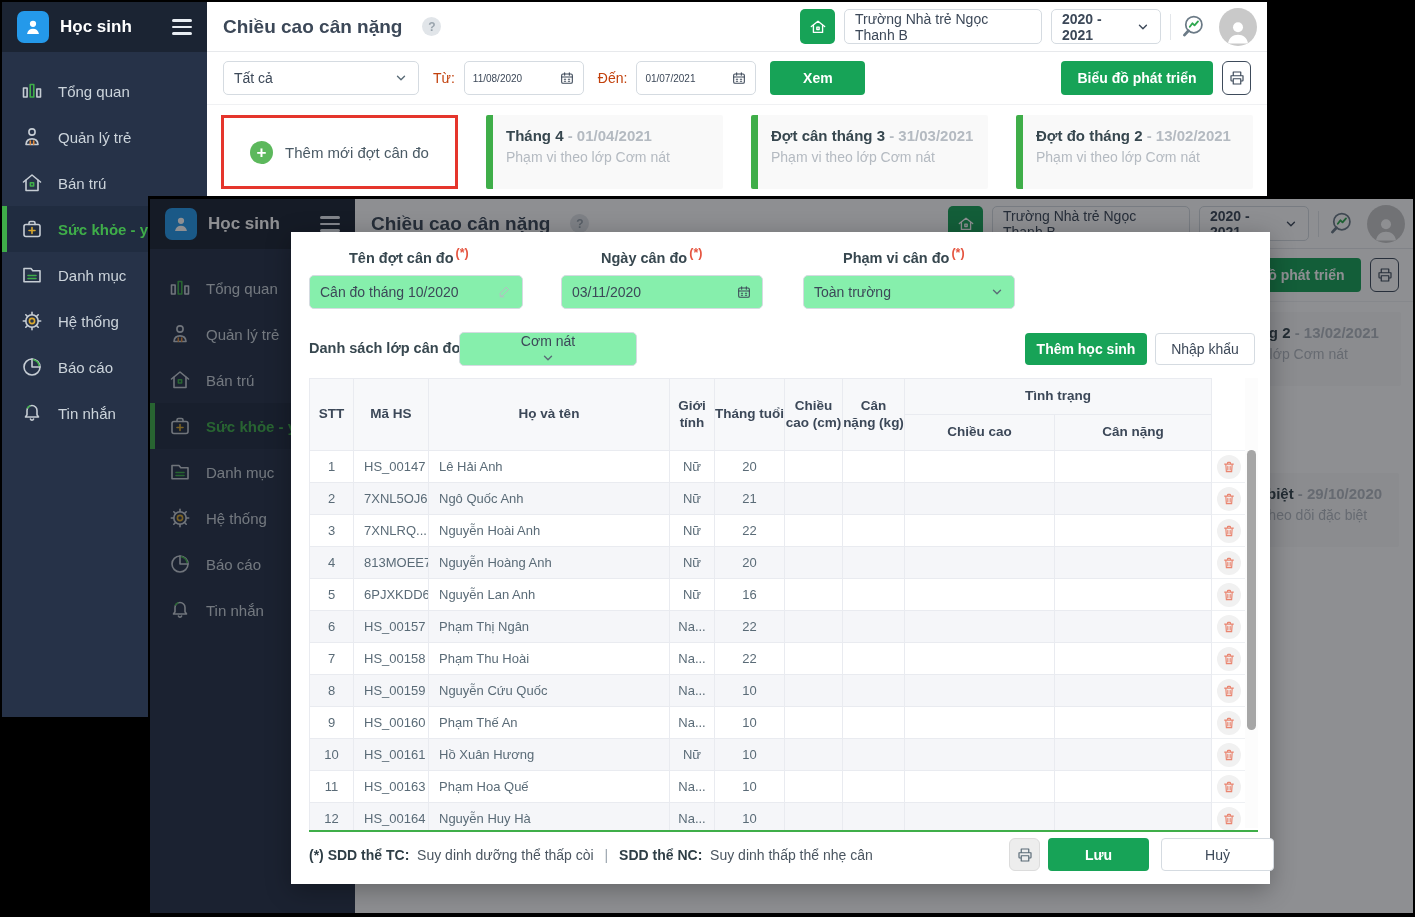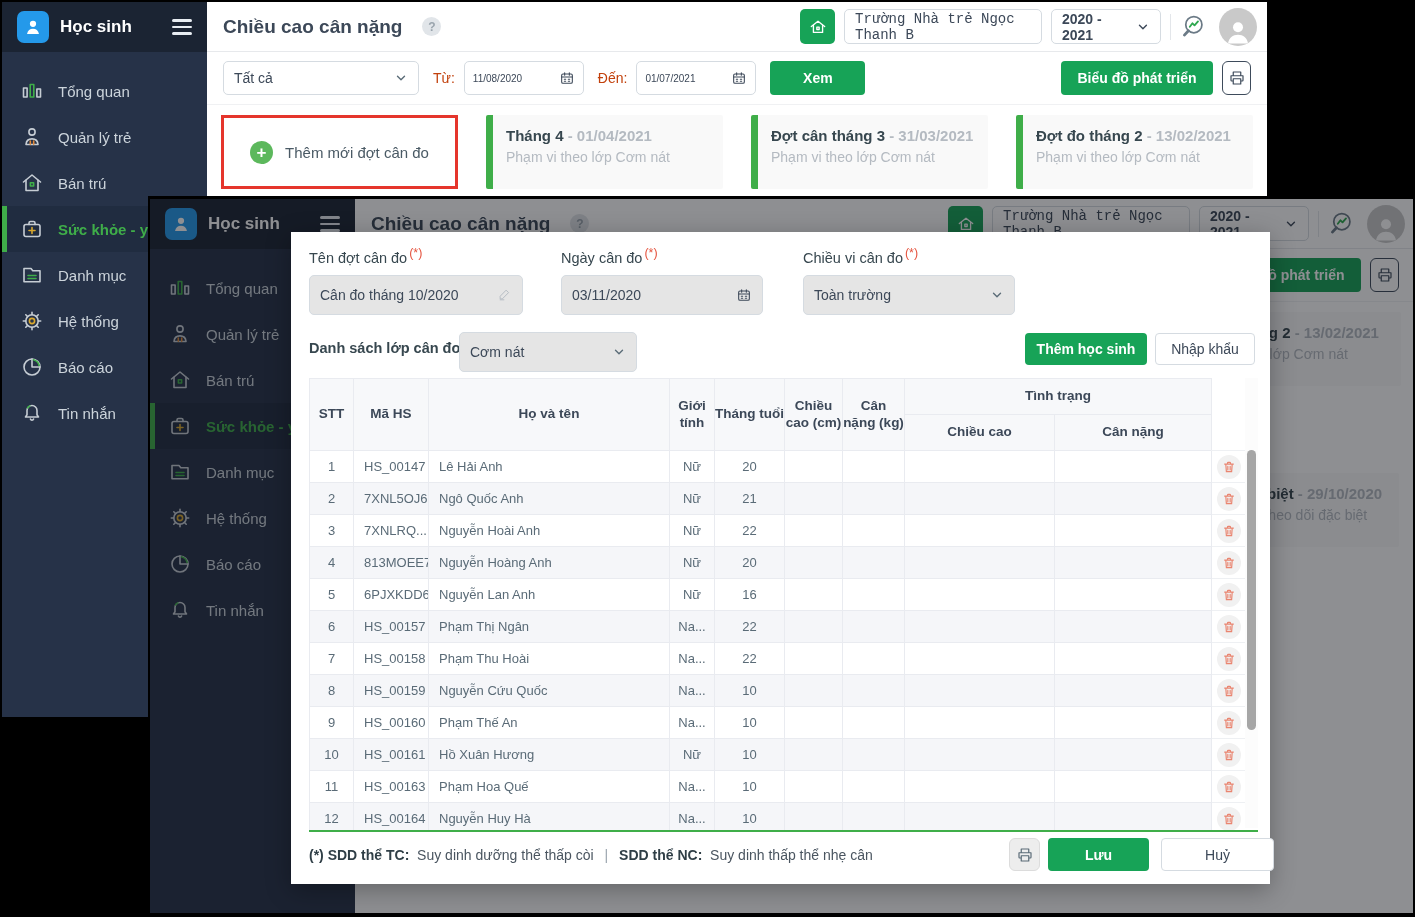--- a/index.html
+++ b/index.html
@@ -35,21 +35,21 @@
   
   .main { position:absolute; left:205px; top:0; right:0; bottom:0; background:#fff; }
   .topbar { height:50px; border-bottom:1px solid #e7e9ec; display:flex; align-items:center; padding:0 10px 0 16px; gap:20px; }
   .page-title { font-size:19px; font-weight:600; color:#3c4858; }
   .help-badge { width:19px; height:19px; border-radius:50%; background:#e1e5e9; color:#9aa4ad;
     font-size:12px; font-weight:bold; display:flex; align-items:center; justify-content:center; }
   .top-right { margin-left:auto; display:flex; align-items:center; gap:9px; }
   .school-home { width:35px; height:35px; border-radius:5px; background:#17a357; display:flex; align-items:center; justify-content:center; }
   .tb-box { height:35px; border:1px solid #d5dbe1; border-radius:5px; display:flex; align-items:center;
     padding:0 10px; font-size:14px; color:#3c4858; background:#fff; }
-  .school-name { width:198px;font-family:Liberation Mono, monospace; }
+  .school-name { width:198px; }
   .year-box { width:110px; justify-content:space-between; font-weight:600; }
   .vdiv { width:1px; height:26px; background:#e3e6ea; }
   .avatar { width:38px; height:38px; border-radius:50%; background:#c9c9c9; overflow:hidden; display:flex; align-items:flex-end; justify-content:center; }
 
   .filterbar { height:53px; border-bottom:1px solid #f0f1f3; display:flex; align-items:center; padding:0 16px; gap:9px; }
   .sel { height:34px; border:1px solid #d5dbe1; border-radius:5px; background:#fff; display:flex;
     align-items:center; justify-content:space-between; padding:0 10px; font-size:14px; color:#3c4858; cursor:pointer; }
   .sel-period { width:196px; }
   .flabel { font-size:14px; color:#c2410c; margin-left:5px; }
   .date-box { width:120px; height:34px; border:1px solid #d5dbe1; border-radius:5px; display:flex;
@@ -75,26 +75,26 @@
   .plus-c { width:23px; height:23px; border-radius:50%; background:#5cb85c; color:#fff; font-size:17px;
     font-weight:bold; display:flex; align-items:center; justify-content:center; line-height:1; }
   .card-add-label { font-size:15px; color:#4a5a65; }
   .card-row2 { position:absolute; left:807px; top:171px; }
 
   
   .modal { position:absolute; left:291px; top:232px; width:979px; height:652px; background:#fff;
     z-index:10; box-shadow:0 6px 24px rgba(0,0,0,.30); }
   .fgroup { position:absolute; top:14px; }
   .fg1 { left:18px; width:214px; } .fg2 { left:270px; width:202px; } .fg3 { left:512px; width:212px; }
-  .flab { font-size:14.5px; font-weight:400; color:#37474f; }
+  .flab { font-size:14.5px; font-weight:700; color:#37474f;margin-left:40px; }
   .req { color:#e5543f; font-size:12.5px; vertical-align:super; margin-left:2px; }
-  .finput { margin-top:9px; height:40px; border:1px solid #d5dbe1; border-radius:5px; display:flex;
-    align-items:center; justify-content:space-between; padding:0 10px; font-size:14px; color:#3c4858; background:#e5e5e5; }
+  .finput { margin-top:9px; height:34px; border:1px solid #d5dbe1; border-radius:5px; display:flex;
+    align-items:center; justify-content:space-between; padding:0 10px; font-size:14px; color:#3c4858; background:#86efac; }
   .m-row2-label { position:absolute; left:18px; top:108px; font-size:14.5px; font-weight:600; color:#37474f; }
-  .m-class-sel { position:absolute; left:168px; top:100px; width:178px; }
+  .m-class-sel { position:absolute; left:168px; top:100px; width:178px;flex-direction:column; }
   .btn-addstu { position:absolute; left:734px; top:101px; width:122px; height:32px; }
   .btn-import { position:absolute; left:864px; top:101px; width:100px; height:32px; background:#fff;
     border:1px solid #d5dbe1; color:#3c4858; font-weight:normal; }
 
   .twrap { position:absolute; left:18px; top:146px; width:949px; height:454px; overflow:hidden;
     border-bottom:2px solid #3fae49; }
   table { border-collapse:collapse; table-layout:fixed; width:936px; }
   th,td { border:1px solid #e9ebf0; font-size:13px; color:#5a6b77; overflow:hidden; white-space:nowrap; }
   thead th { background:#f7f8fa; color:#3c4858; font-size:13.5px; font-weight:600;
     text-align:center; white-space:normal; line-height:1.25; }
@@ -493,21 +493,21 @@
     <div class="flab"><span>Ngày cân đo</span><span class="req">(*)</span></div>
     <div class="finput">
       <span>03/11/2020</span>
       <svg class="ic" viewBox="0 0 24 24" style="width:16px;height:16px">
           <rect x="4" y="6" width="16" height="14" rx="2" style="stroke:#3c4858"></rect>
           <path d="M4 10.5h16M8.5 4v4M15.5 4v4M8 14h2M14 14h2M8 17h2M14 17h2" style="stroke:#3c4858"></path>
         </svg>
     </div>
   </div>
   <div class="fgroup fg3">
-    <div class="flab"><span>Chiều vi cân đo</span><span class="req">(*)</span></div>
+    <div class="flab"><span>Phạm vi cân đo</span><span class="req">(*)</span></div>
     <div class="finput">
       <span>Toàn trường</span>
       <svg class="ic" viewBox="0 0 24 24" style="width:14px;height:14px">
           <path d="M6 9l6 6 6-6" style="stroke:#5a6b77;stroke-width:2.4"></path>
         </svg>
     </div>
   </div>
 
   <div class="m-row2-label">Danh sách lớp cân đo:</div>
   <div class="finput m-class-sel" style="margin-top:0">

